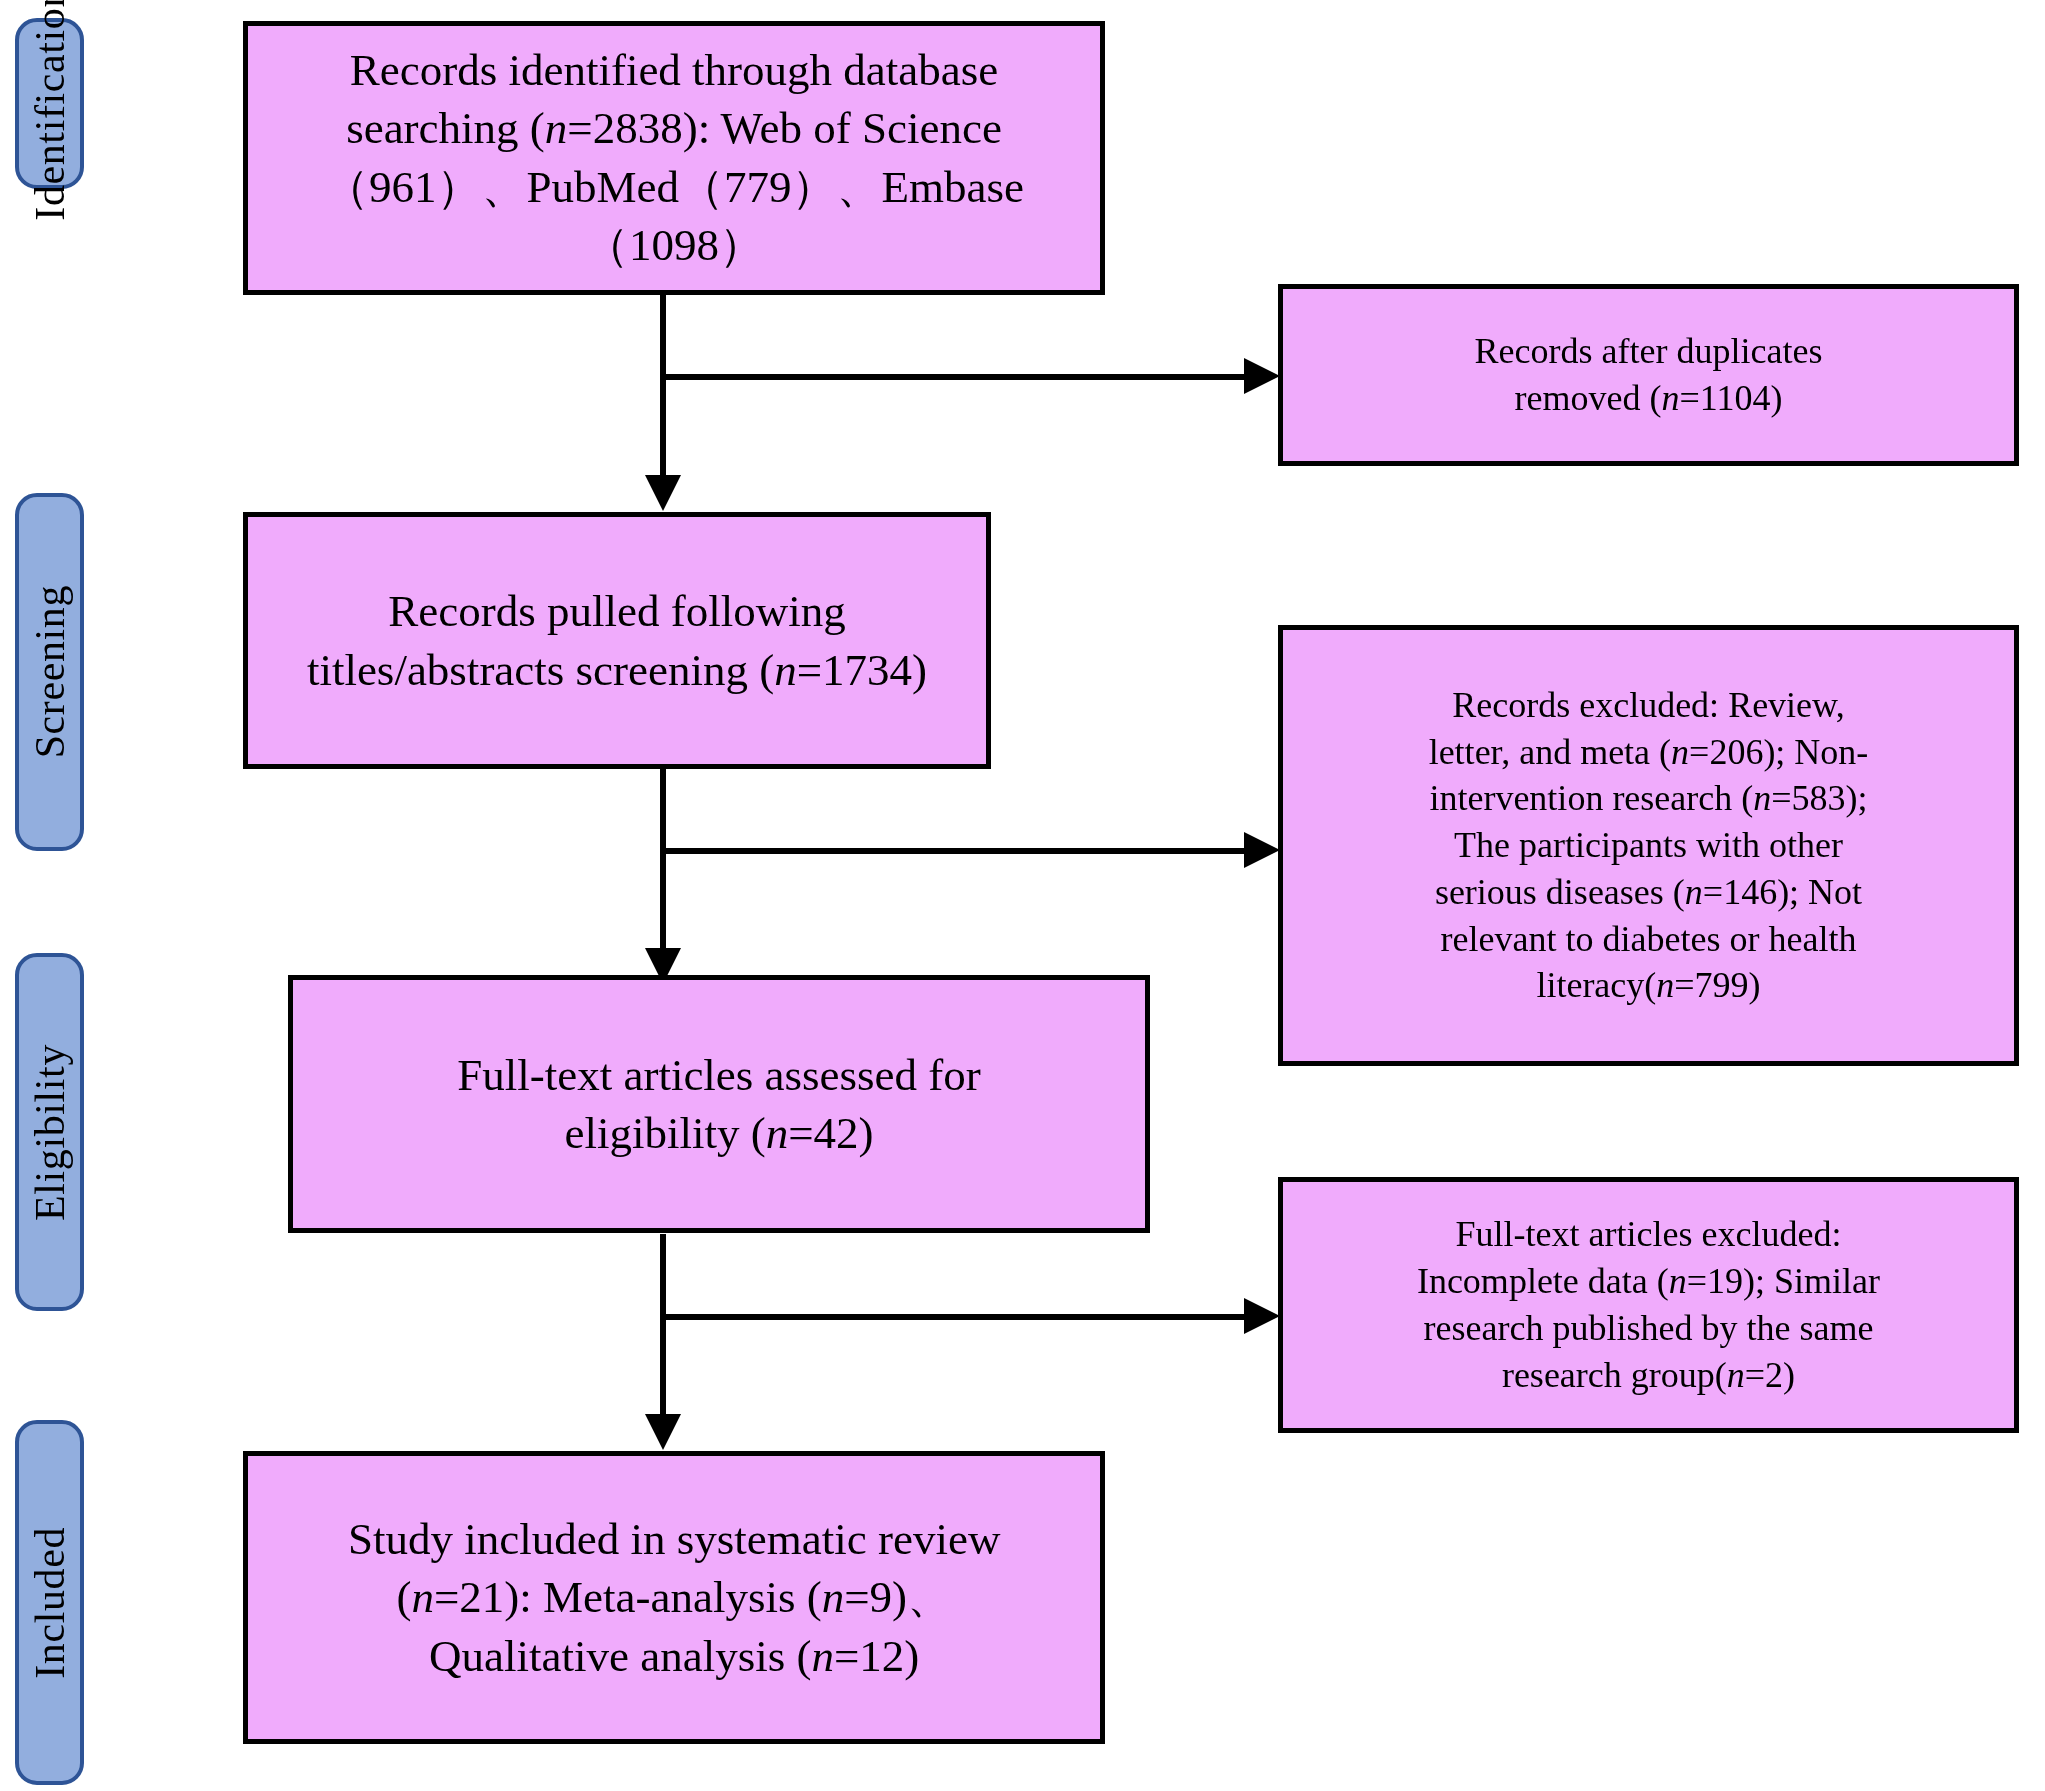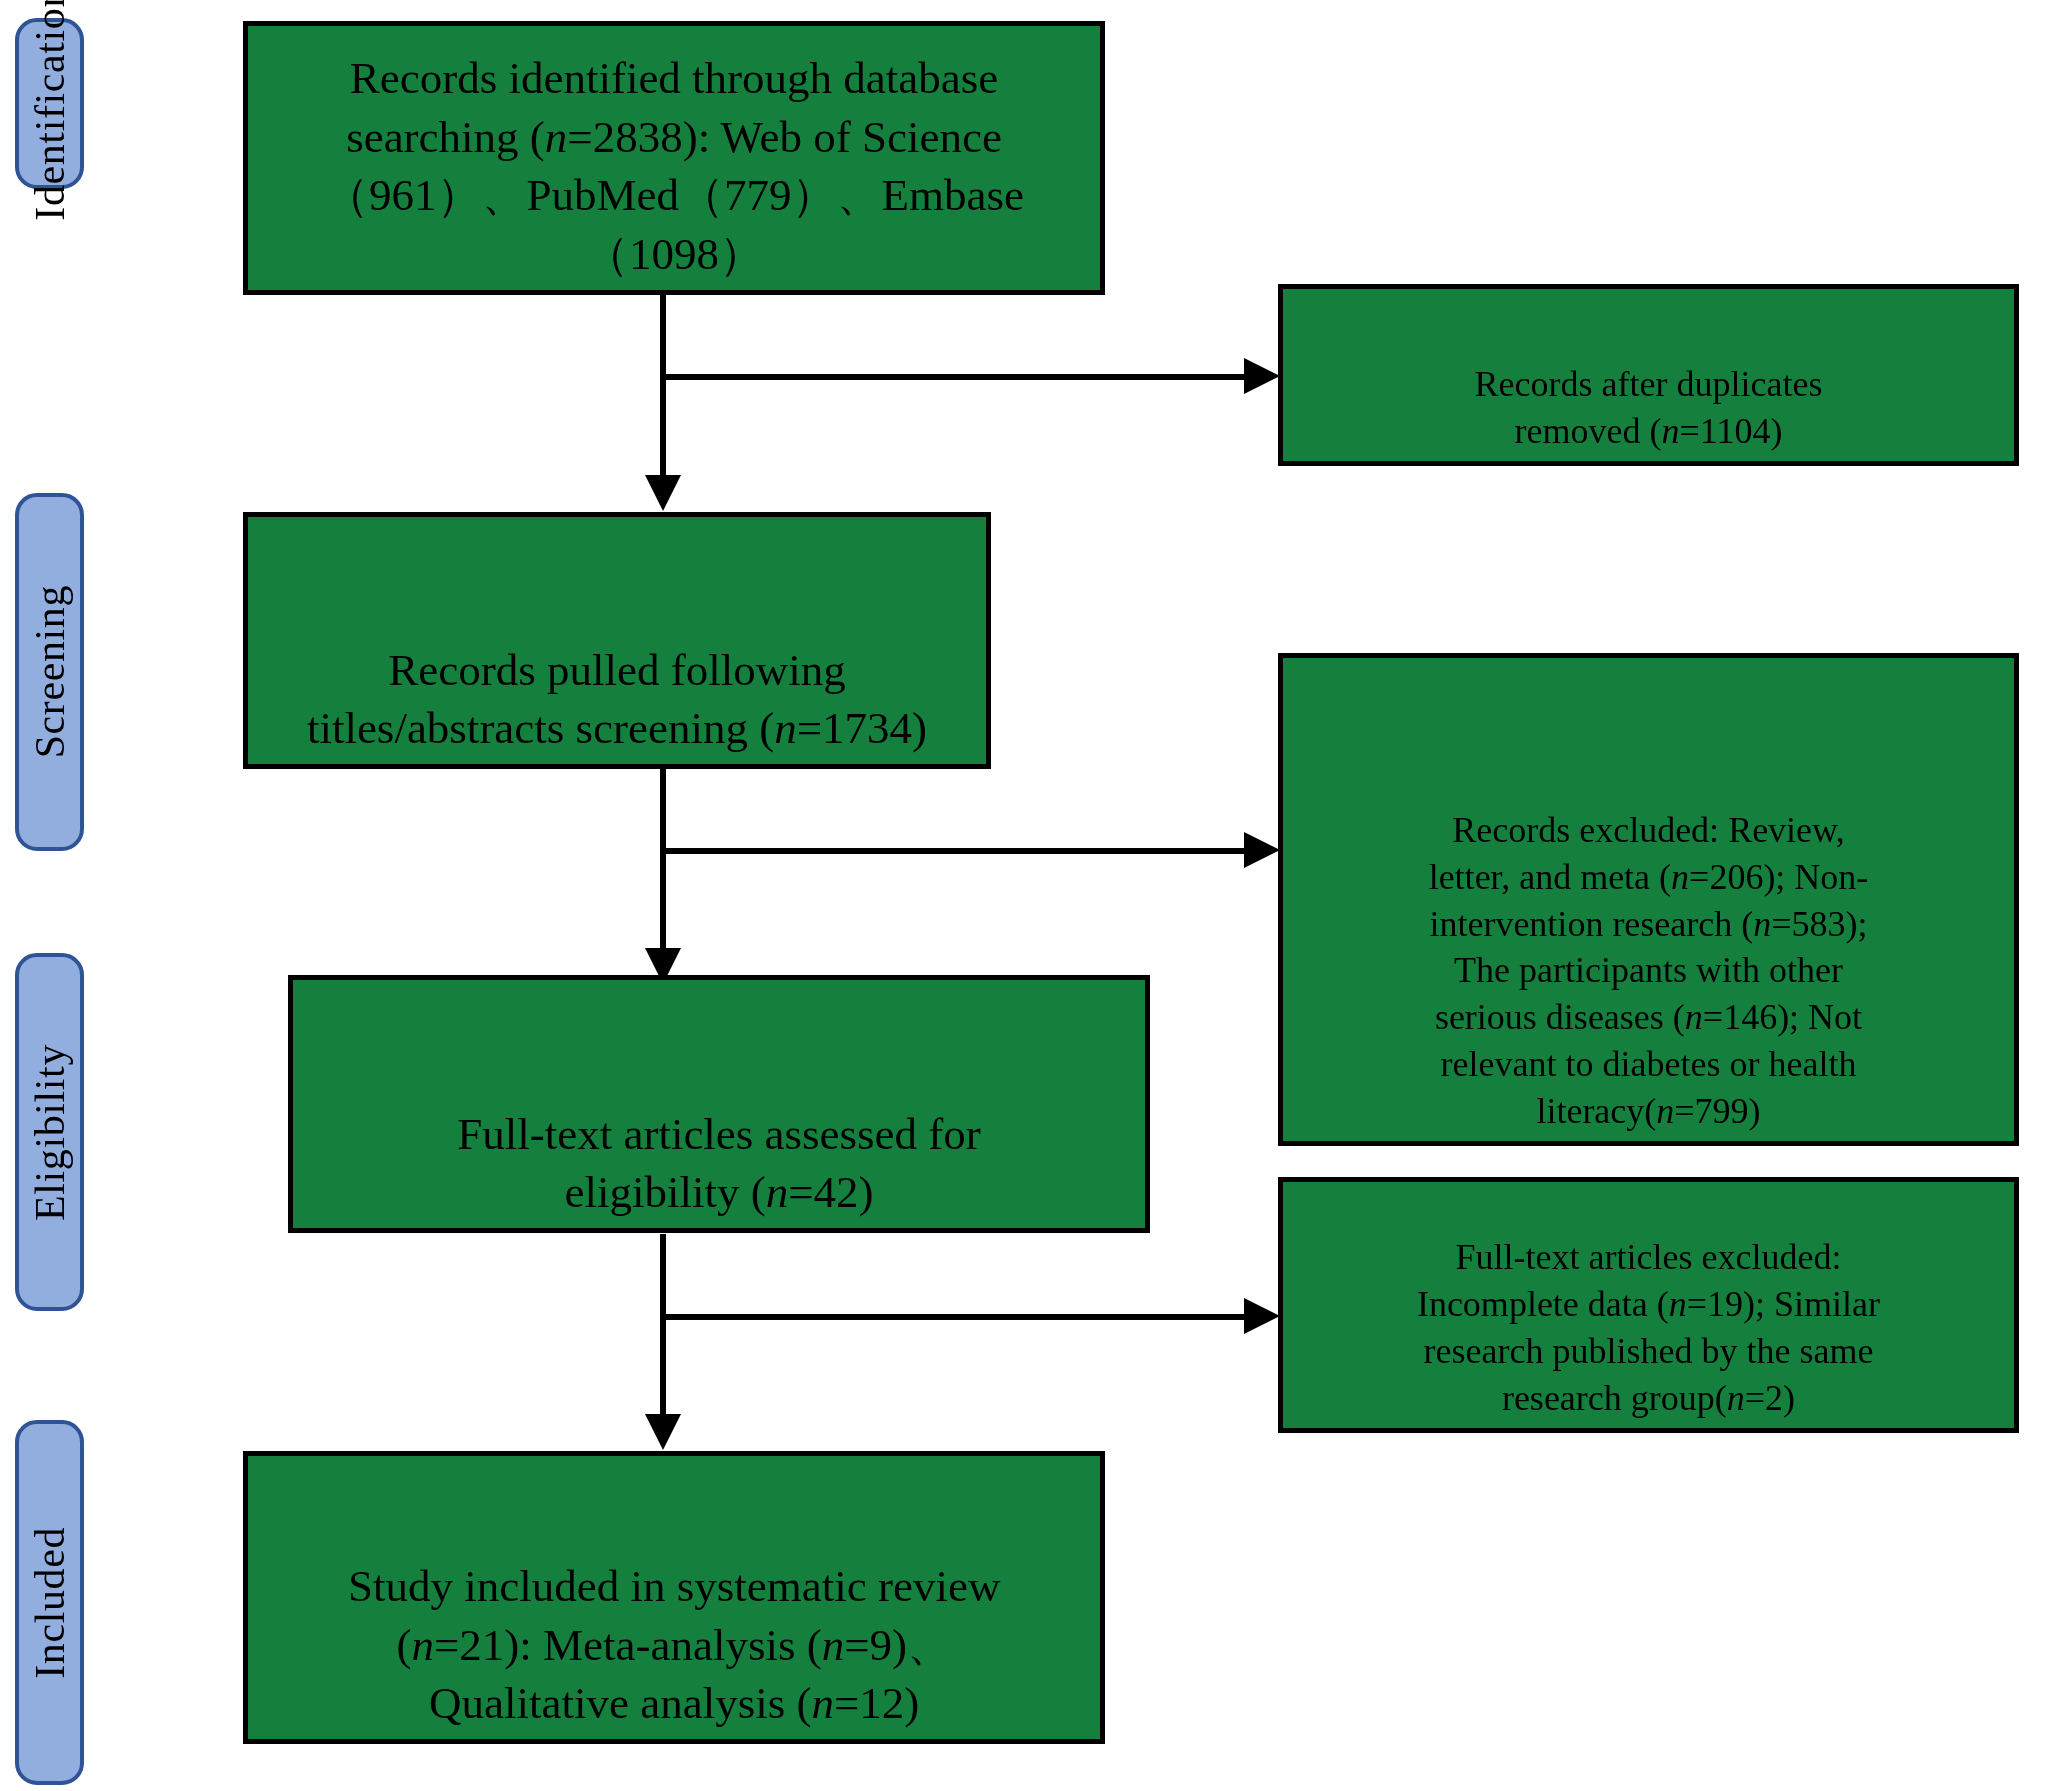--- a/index.html
+++ b/index.html
@@ -35,24 +35,24 @@
     letter-spacing: 0.6px;
     color: #000000;
     white-space: nowrap;
     line-height: 1;
   }
 
   
   .flow-box {
     position: absolute;
     box-sizing: border-box;
-    background: #15803d;
+    background: #f0abfc;
     border: 5.8px solid #000000;
     display: flex;
-    align-items: flex-end;
+    align-items: center;
     justify-content: center;
     padding: 6.4px 16.6px;
   }
   .flow-box .flow-text {
     font-size: 45px;
     line-height: 1.30;
     text-align: center;
     color: #000000;
   }
   .flow-box.right-box .flow-text {
@@ -138,21 +138,21 @@
       <span>Records pulled following</span><br>
       <span>titles/abstracts screening (</span><i>n</i><span>=1734)</span>
     </div>
   </div>
 
   <div class="vline" style="left:660px; top:769px; height:184px;"></div>
   <div class="hline" style="left:660px; top:848px; width:589px;"></div>
   <div class="arrow-right" style="left:1244px; top:832px;"></div>
   <div class="arrow-down" style="left:645px; top:948px;"></div>
 
-  <div class="flow-box right-box" style="left:1278px; top:653px; width:741px; height:493px;">
+  <div class="flow-box right-box" style="left:1278px; top:625px; width:741px; height:441px;">
     <div class="flow-text">
       <span>Records excluded: Review,</span><br>
       <span>letter, and meta (</span><i>n</i><span>=206); Non-</span><br>
       <span>intervention research (</span><i>n</i><span>=583);</span><br>
       <span>The participants with other</span><br>
       <span>serious diseases (</span><i>n</i><span>=146); Not</span><br>
       <span>relevant to diabetes or health</span><br>
       <span>literacy(</span><i>n</i><span>=799)</span>
     </div>
   </div>

